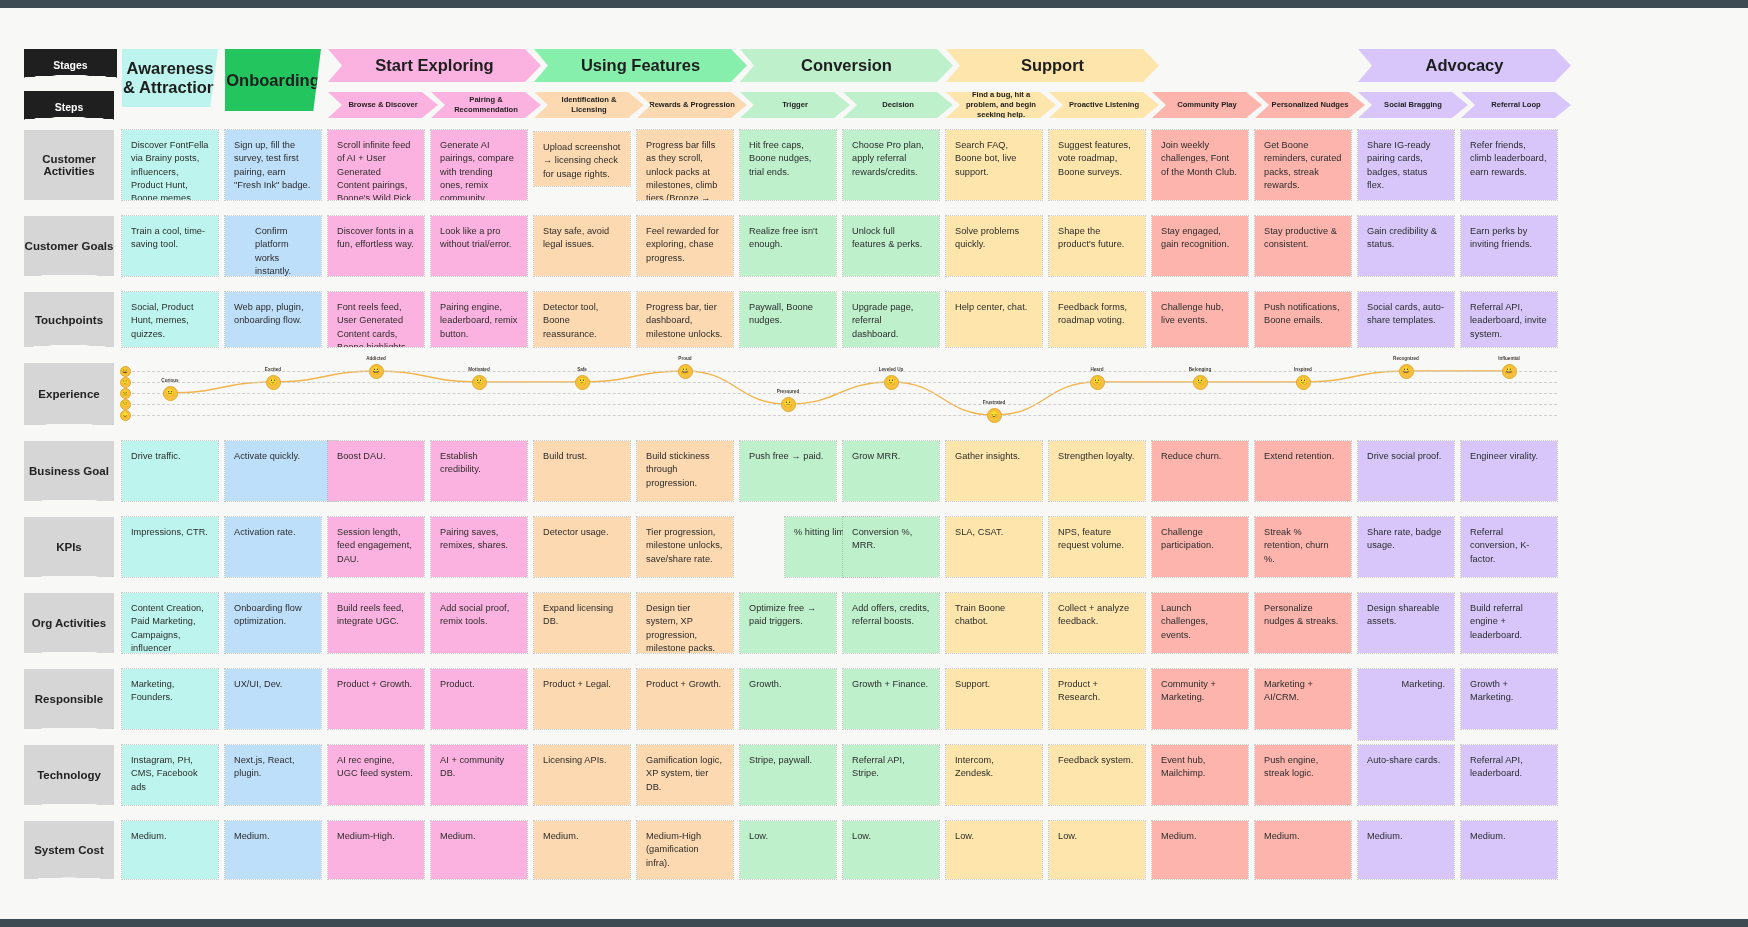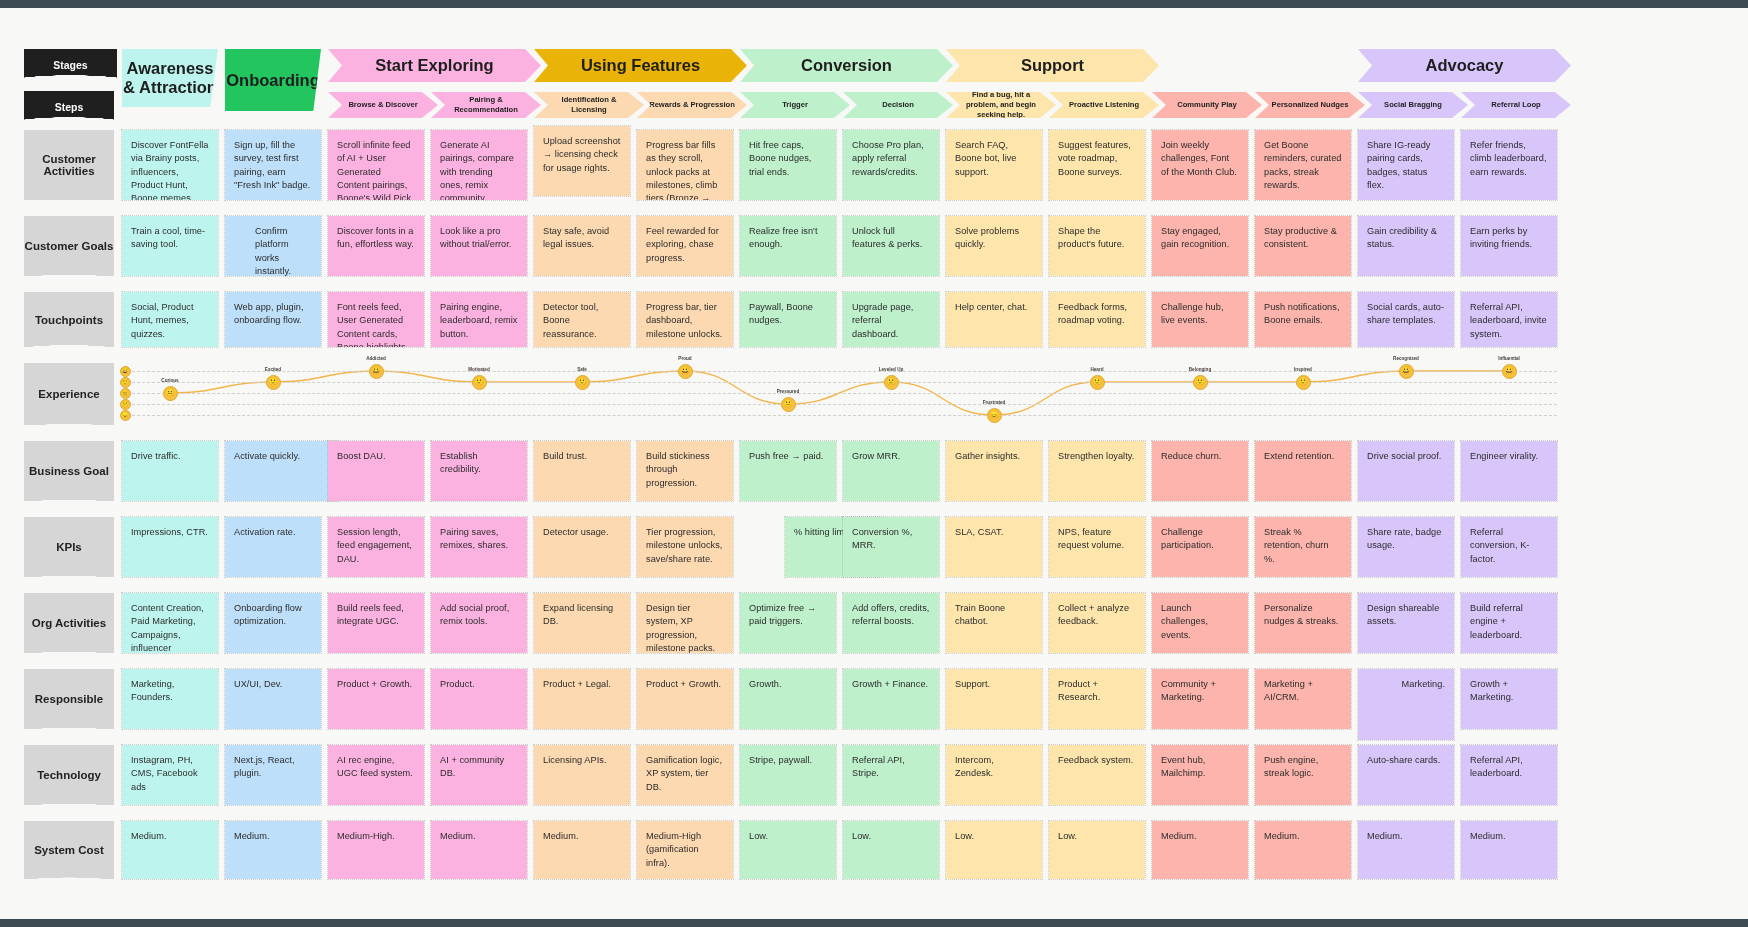--- a/index.html
+++ b/index.html
@@ -79,42 +79,42 @@
 </head>
 <body>
 
 <div id="canvas">
   <div id="board">
       <div class="rowlab dark" style="left: 24px; top: 41px; width: 93px; height: 31px;">Stages</div>
       <div class="rowlab dark" style="left: 24px; top: 83px; width: 90px; height: 31px;">Steps</div>
       <div class="stage-plain" style="left: 122px; top: 41px; width: 96px; height: 58px; background: rgb(189, 245, 238);">Awareness &amp; Attraction</div>
       <div class="stage-plain" style="left: 225px; top: 41px; width: 96px; height: 62px; background: #22c55e;">Onboarding</div>
       <div class="chev stage-chev" style="left: 328px; top: 41px; width: 213px; height: 33px; background: rgb(252, 178, 224);">Start Exploring</div>
-      <div class="chev stage-chev" style="left: 534px; top: 41px; width: 213px; height: 33px; background: #eab308;">Using Features</div>
+      <div class="chev stage-chev" style="left: 534px; top: 41px; width: 213px; height: 33px; background: #86efac;">Using Features</div>
       <div class="chev stage-chev" style="left: 740px; top: 41px; width: 213px; height: 33px; background: rgb(189, 240, 203);">Conversion</div>
       <div class="chev stage-chev" style="left: 946px; top: 41px; width: 213px; height: 33px; background: rgb(253, 229, 171);">Support</div>
       <div class="chev stage-chev" style="left: 1358px; top: 41px; width: 213px; height: 33px; background: rgb(216, 198, 251);">Advocacy</div>
       <div class="chev step-chev" style="left: 328px; top: 84px; width: 110px; height: 26px; background: rgb(252, 178, 224);">Browse &amp; Discover</div>
       <div class="chev step-chev" style="left: 431px; top: 84px; width: 110px; height: 26px; background: rgb(252, 178, 224);">Pairing &amp; Recommendation</div>
       <div class="chev step-chev" style="left: 534px; top: 84px; width: 110px; height: 26px; background: rgb(252, 217, 176);">Identification &amp; Licensing</div>
       <div class="chev step-chev" style="left: 637px; top: 84px; width: 110px; height: 26px; background: rgb(252, 217, 176);">Rewards &amp; Progression</div>
       <div class="chev step-chev" style="left: 740px; top: 84px; width: 110px; height: 26px; background: rgb(189, 240, 203);">Trigger</div>
       <div class="chev step-chev" style="left: 843px; top: 84px; width: 110px; height: 26px; background: rgb(189, 240, 203);">Decision</div>
       <div class="chev step-chev" style="left: 946px; top: 84px; width: 110px; height: 26px; background: rgb(253, 229, 171);">Find a bug, hit a problem, and begin seeking help.</div>
       <div class="chev step-chev" style="left: 1049px; top: 84px; width: 110px; height: 26px; background: rgb(253, 229, 171);">Proactive Listening</div>
       <div class="chev step-chev" style="left: 1152px; top: 84px; width: 110px; height: 26px; background: rgb(252, 180, 172);">Community Play</div>
       <div class="chev step-chev" style="left: 1255px; top: 84px; width: 110px; height: 26px; background: rgb(252, 180, 172);">Personalized Nudges</div>
       <div class="chev step-chev" style="left: 1358px; top: 84px; width: 110px; height: 26px; background: rgb(216, 198, 251);">Social Bragging</div>
       <div class="chev step-chev" style="left: 1461px; top: 84px; width: 110px; height: 26px; background: rgb(216, 198, 251);">Referral Loop</div>
       <div class="rowlab" style="left: 24px; top: 122px; width: 90px; height: 70px;">Customer Activities</div>
       <div class="cell" style="left: 122px; top: 122px; width: 96px; height: 70px; background: rgb(189, 245, 238);">Discover FontFella via Brainy posts, influencers, Product Hunt, Boone memes.</div>
       <div class="cell" style="left: 225px; top: 122px; width: 96px; height: 70px; background: rgb(189, 223, 250);">Sign up, fill the survey, test first pairing, earn "Fresh Ink" badge.</div>
       <div class="cell" style="left: 328px; top: 122px; width: 96px; height: 70px; background: rgb(252, 178, 224);">Scroll infinite feed of AI + User Generated Content pairings, Boone's Wild Pick, trending designs.</div>
       <div class="cell" style="left: 431px; top: 122px; width: 96px; height: 70px; background: rgb(252, 178, 224);">Generate AI pairings, compare with trending ones, remix community creations.</div>
-      <div class="cell" style="left: 534px; top: 118px; width: 96px; height: 70px; background: rgb(252, 217, 176);">Upload screenshot → licensing check for usage rights.</div>
+      <div class="cell" style="left: 534px; top: 124px; width: 96px; height: 54px; background: rgb(252, 217, 176);">Upload screenshot → licensing check for usage rights.</div>
       <div class="cell" style="left: 637px; top: 122px; width: 96px; height: 70px; background: rgb(252, 217, 176);">Progress bar fills as they scroll, unlock packs at milestones, climb tiers (Bronze → Platinum).</div>
       <div class="cell" style="left: 740px; top: 122px; width: 96px; height: 70px; background: rgb(189, 240, 203);">Hit free caps, Boone nudges, trial ends.</div>
       <div class="cell" style="left: 843px; top: 122px; width: 96px; height: 70px; background: rgb(189, 240, 203);">Choose Pro plan, apply referral rewards/credits.</div>
       <div class="cell" style="left: 946px; top: 122px; width: 96px; height: 70px; background: rgb(253, 229, 171);">Search FAQ, Boone bot, live support.</div>
       <div class="cell" style="left: 1049px; top: 122px; width: 96px; height: 70px; background: rgb(253, 229, 171);">Suggest features, vote roadmap, Boone surveys.</div>
       <div class="cell" style="left: 1152px; top: 122px; width: 96px; height: 70px; background: rgb(252, 180, 172);">Join weekly challenges, Font of the Month Club.</div>
       <div class="cell" style="left: 1255px; top: 122px; width: 96px; height: 70px; background: rgb(252, 180, 172);">Get Boone reminders, curated packs, streak rewards.</div>
       <div class="cell" style="left: 1358px; top: 122px; width: 96px; height: 70px; background: rgb(216, 198, 251);">Share IG-ready pairing cards, badges, status flex.</div>
       <div class="cell" style="left: 1461px; top: 122px; width: 96px; height: 70px; background: rgb(216, 198, 251);">Refer friends, climb leaderboard, earn rewards.</div>
       <div class="rowlab" style="left: 24px; top: 208px; width: 90px; height: 60px;">Customer Goals</div>

